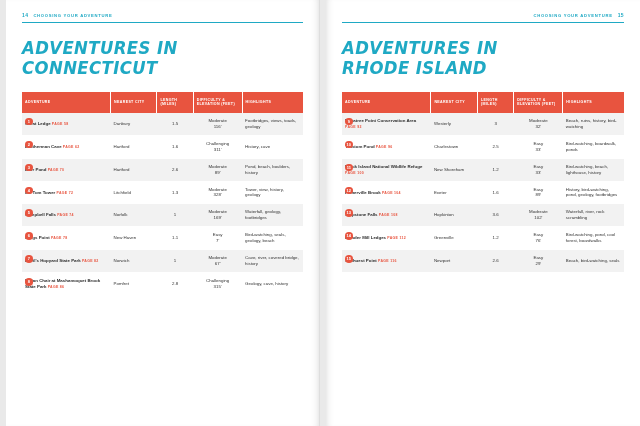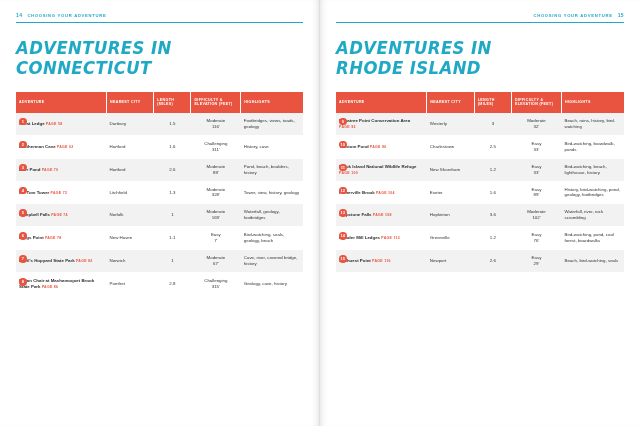--- a/index.html
+++ b/index.html
@@ -20,20 +20,21 @@
     display: flex;
     background: #e9e9e9;
   }
   .page {
     position: relative;
     width: 372px;
     height: 426px;
     background: #ffffff;
     box-sizing: border-box;
     padding: 10px 16px 10px 16px;
+    margin-left: 6px;
   }
   .page.left {
     border-right: 1px solid #dedede;
     box-shadow: inset -6px 0 10px -8px rgba(0,0,0,0.25);
   }
   .page.right {
     box-shadow: inset 6px 0 10px -8px rgba(0,0,0,0.25);
   }
   
   .runhead {

